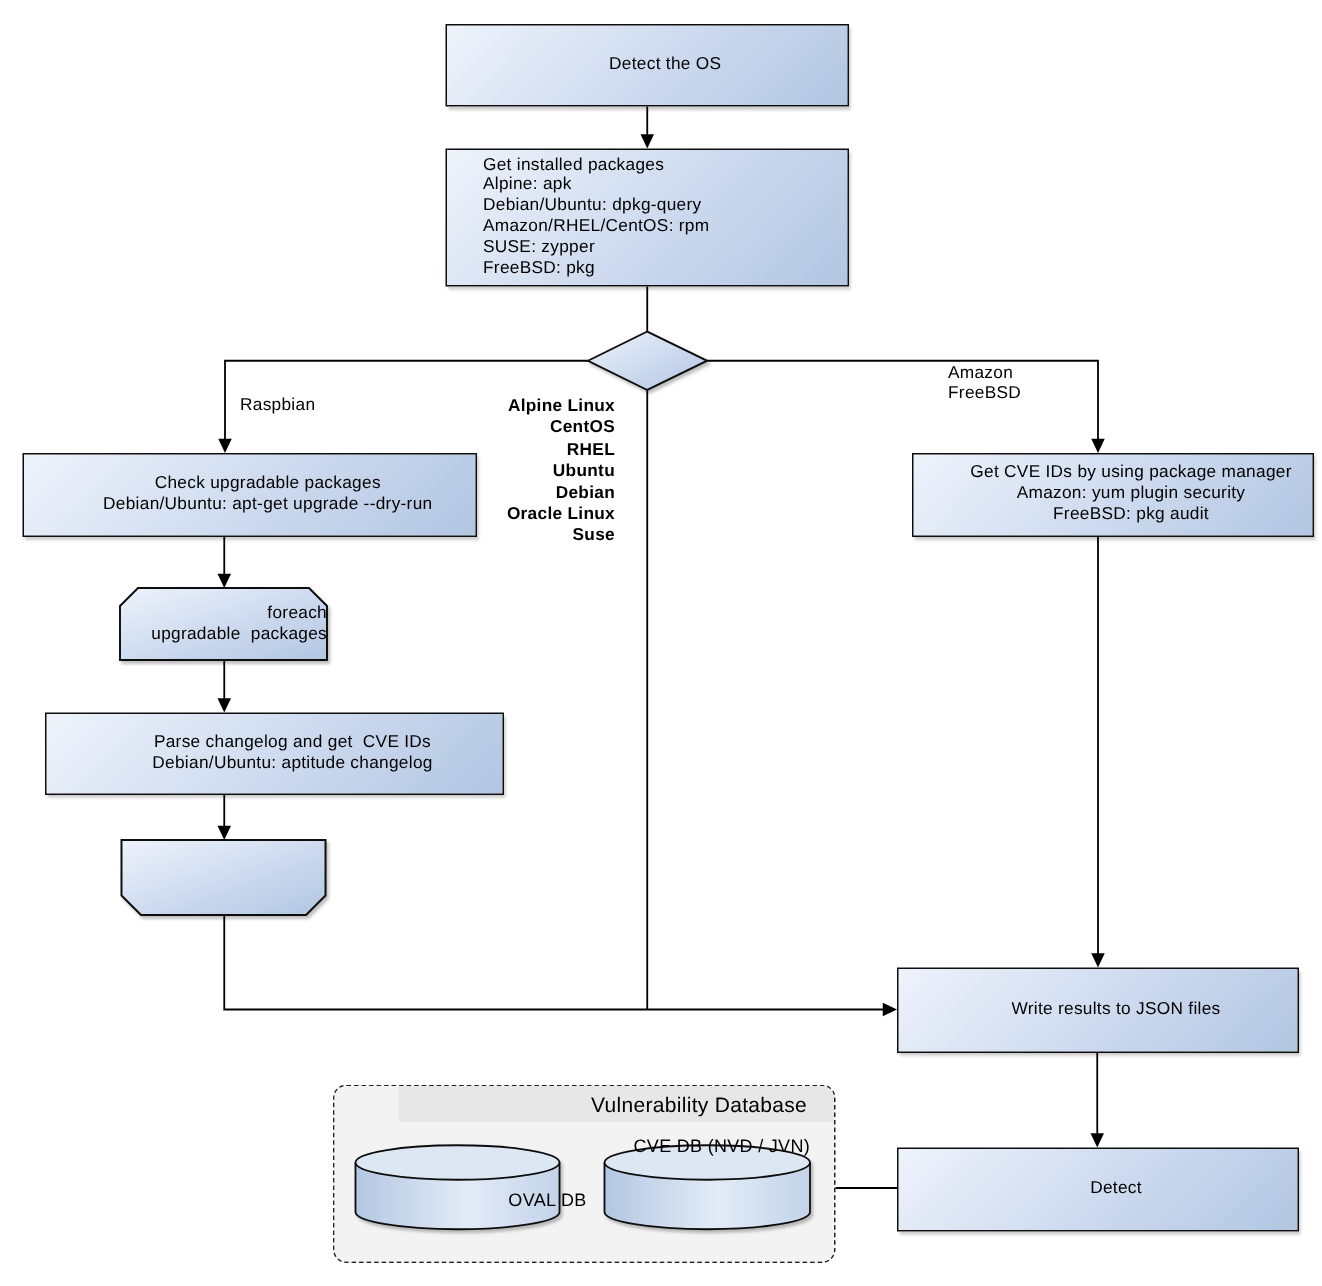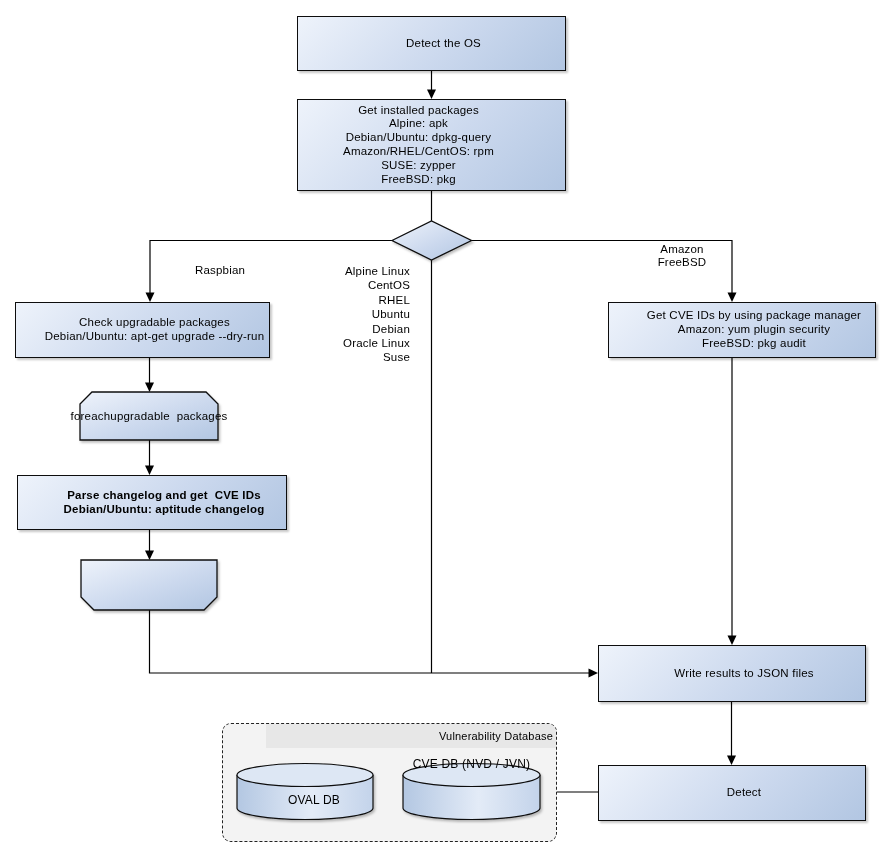--- a/index.html
+++ b/index.html
@@ -29,69 +29,69 @@
   .node-text {
     width: 100%;
     display: flex;
     flex-direction: column;
     text-align: center;
     font-size: 11.5px;
     line-height: 13.8px;
     letter-spacing: 0.2px;
   }
   .node-text span { white-space: pre; margin-left: 24px; }
-  .node-text.align-right { text-align: center; }
+  .node-text.align-right { text-align: left; }
 
   
   .shape-label {
     position: absolute;
     z-index: 3;
     display: flex;
-    flex-direction: row;
-    align-items: center;
+    flex-direction: column;
+    align-items: flex-end;
     justify-content: center;
     text-align: center;
     font-size: 11.5px;
     line-height: 14px;
     letter-spacing: 0.2px;
   }
   .shape-label span { white-space: pre; }
   .cyl-label { font-size: 12px; padding-top: 8px; }
 
   
   .edge-label {
     position: absolute;
     z-index: 3;
     font-size: 11.5px;
     line-height: 13px;
     letter-spacing: 0.2px;
   }
-  .edge-label.center { text-align: center; }
-  .edge-label.right { text-align: right; }
+  .edge-label.center { text-align: left; }
+  .edge-label.right { text-align: right; font-weight: bold; }
   .os-list { line-height: 14.4px; }
 
   
   .db-container {
     position: absolute;
     z-index: 1;
     box-sizing: border-box;
     left: 222px; top: 723px; width: 335px; height: 119px;
     background: #f3f3f3;
     border: 1.3px dashed #222;
     border-radius: 9px;
     overflow: hidden;
   }
   .db-header {
     height: 24px;
     background: #e7e7e7;
     display: flex;
     align-items: center;
     justify-content: flex-end;
-    padding-right: 3px;
-    font-size: 11px;
+    padding-right: 18px;
+    font-size: 14px;
     letter-spacing: 0.2px;
     margin-left: 43px;
   }
 </style>
 </head>
 <body>
 
 <div class="canvas">
 
   <div class="db-container">
@@ -171,28 +171,28 @@
     <div class="node-text align-right" style="padding-right:50px;">
       <span>Get installed packages</span>
       <span>Alpine: apk</span>
       <span>Debian/Ubuntu: dpkg-query</span>
       <span>Amazon/RHEL/CentOS: rpm</span>
       <span>SUSE: zypper</span>
       <span>FreeBSD: pkg</span>
     </div>
   </div>
 
-  <div class="node" style="left:15px; top:302px; width:255px; height:56px;">
+  <div class="node" style="left:15px; top:302px; width:303px; height:56px;">
     <div class="node-text">
       <span>Check upgradable packages</span>
       <span>Debian/Ubuntu: apt-get upgrade --dry-run</span>
     </div>
   </div>
 
-  <div class="node" style="left:17px; top:475px; width:270px; height:55px;font-weight:bold;">
+  <div class="node" style="left:30px; top:475px; width:306px; height:55px;">
     <div class="node-text">
       <span>Parse changelog and get  CVE IDs</span>
       <span>Debian/Ubuntu: aptitude changelog</span>
     </div>
   </div>
 
   <div class="node" style="left:608px; top:302px; width:268px; height:56px;">
     <div class="node-text">
       <span>Get CVE IDs by using package manager</span>
       <span>Amazon: yum plugin security</span>

